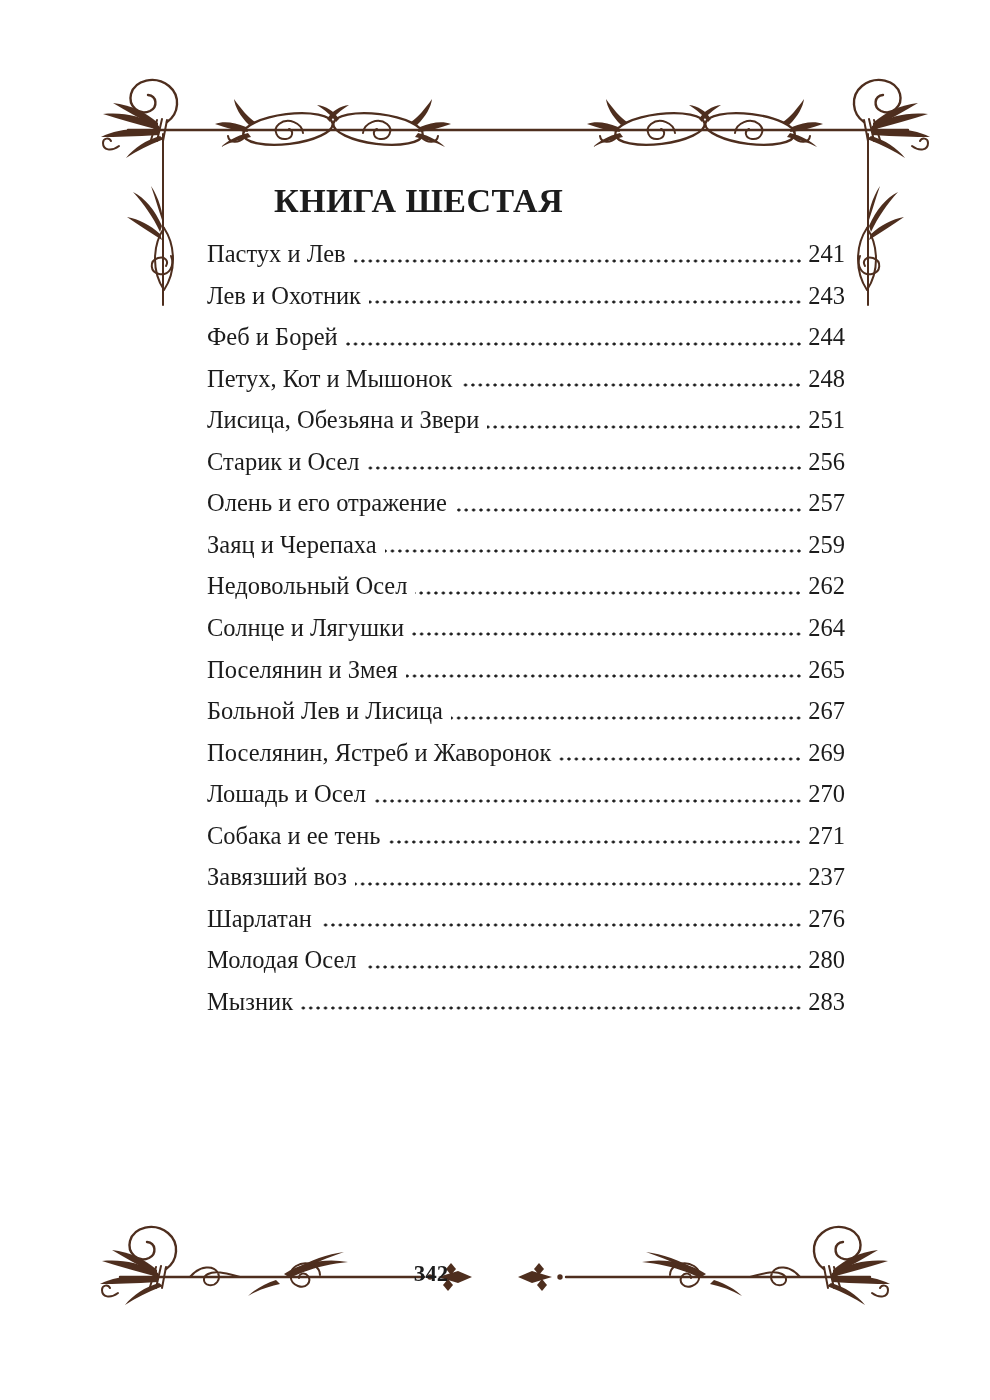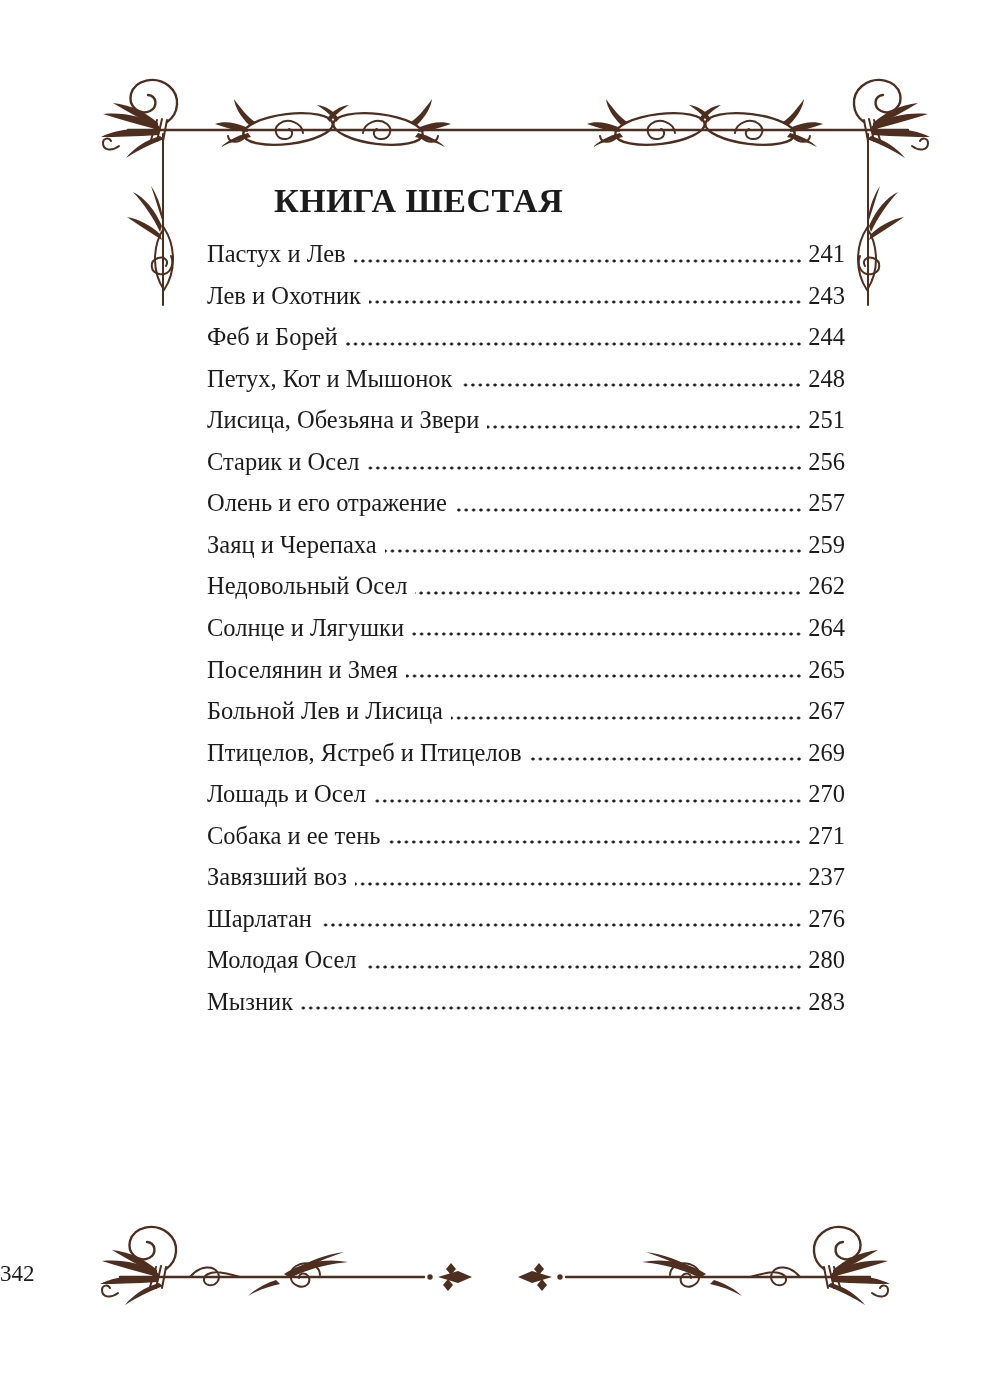--- a/index.html
+++ b/index.html
@@ -41,21 +41,21 @@
     height:4px; margin:0 6px 5px 8px;
     background-image:radial-gradient(circle, var(--text) 1.35px, transparent 1.75px);
     background-size:7.4px 4px;
     background-repeat:repeat-x;
     background-position:right bottom;
   }
 
   
   .folio {
     position:absolute; left:0; top:1262px; width:862px;
-    font-size:23px; font-weight:normal;
+    text-align:center; font-size:23px; font-weight:bold;
     color:var(--text); line-height:1;
   }
 </style>
 </head>
 <body style="--ornament: #4e2e1e; --text: #1c1c1c;">
 
 <div class="page">
 
   <svg class="orn-svg" style="top:76px;" width="990" height="239" viewBox="0 0 990 239">
     <defs>
@@ -191,21 +191,21 @@
       <span class="toc-page">265</span>
     </div>
 
     <div class="toc-row">
       <span class="toc-title">Больной Лев и Лисица</span>
       <span class="toc-leader"></span>
       <span class="toc-page">267</span>
     </div>
 
     <div class="toc-row">
-      <span class="toc-title">Птицелов, Ястреб и Птицелов</span>
+      <span class="toc-title">Поселянин, Ястреб и Жаворонок</span>
       <span class="toc-leader"></span>
       <span class="toc-page">269</span>
     </div>
 
     <div class="toc-row">
       <span class="toc-title">Лошадь и Осел</span>
       <span class="toc-leader"></span>
       <span class="toc-page">270</span>
     </div>
 

